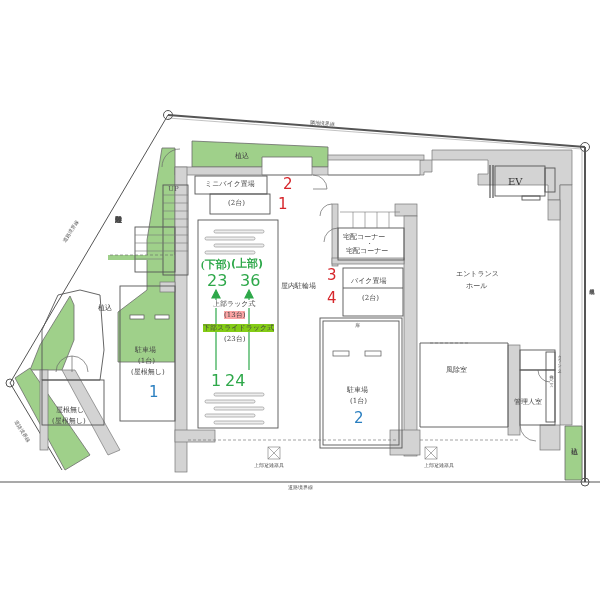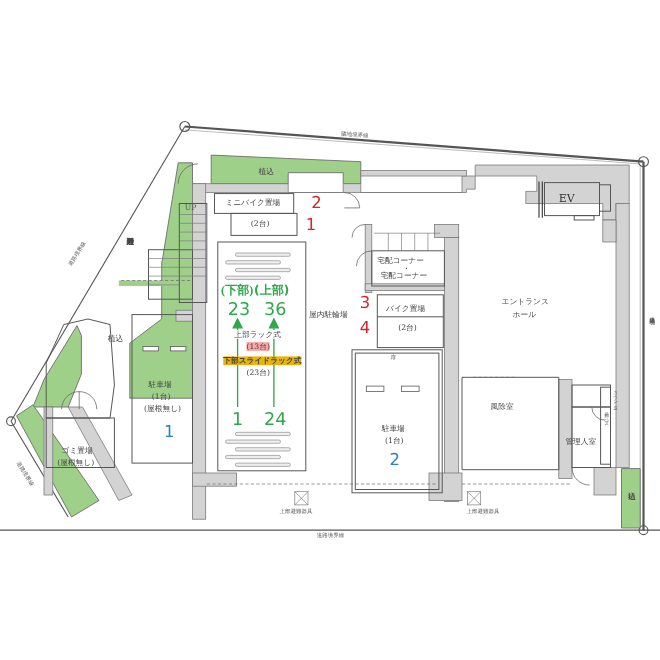--- a/index.html
+++ b/index.html
@@ -201,24 +201,24 @@
 <div class="lbl sm" style="left:228px;top:199px;">(2台)</div>
 <div class="lbl red" style="left:283px;top:176px;">2</div>
 <div class="lbl red" style="left:278px;top:196px;">1</div>
 
 <div class="lbl green-b" style="left:201px;top:258px;font-family:Liberation Serif, serif;">(下部)</div>
 <div class="lbl green-b" style="left:231px;top:258px;">(上部)</div>
 <div class="lbl green" style="left:207px;top:272px;">23</div>
 <div class="lbl green" style="left:240px;top:272px;">36</div>
 <div class="lbl sm" style="left:213px;top:300px;background:#fff;">上部ラック式</div>
 <div class="lbl sm" style="left:224px;top:311px;background:#fca5a5;">(13台)</div>
-<div class="lbl sm" style="left:203px;top:324px;background:#eab308;font-weight:bold;">下部スライドラック式</div>
+<div class="lbl sm" style="left:203px;top:324px;background:#84cc16;">下部スライドラック式</div>
 <div class="lbl sm" style="left:224px;top:335px;background:#fff;">(23台)</div>
 <div class="lbl green" style="left:211px;top:372px;">1</div>
-<div class="lbl green" style="left:240px;top:372px;">24</div>
+<div class="lbl green" style="left:225px;top:372px;">24</div>
 
 <div class="lbl sm" style="left:281px;top:282px;">屋内駐輪場</div>
 
 <div class="lbl sm" style="left:343px;top:233px;">宅配コーナー</div>
 <div class="lbl sm" style="left:366px;top:240px;">・</div>
 <div class="lbl sm" style="left:346px;top:247px;">宅配コーナー</div>
 
 <div class="lbl red" style="left:327px;top:267px;">3</div>
 <div class="lbl red" style="left:327px;top:290px;">4</div>
 <div class="lbl sm" style="left:351px;top:277px;">バイク置場</div>
@@ -236,18 +236,18 @@
 <div class="lbl sm" style="left:135px;top:346px;">駐車場</div>
 <div class="lbl sm" style="left:138px;top:357px;">(1台)</div>
 <div class="lbl sm" style="left:131px;top:368px;">(屋根無し)</div>
 <div class="lbl blue" style="left:149px;top:384px;">1</div>
 
 <div class="lbl tiny" style="left:355px;top:322px;">扉</div>
 <div class="lbl sm" style="left:347px;top:386px;">駐車場</div>
 <div class="lbl sm" style="left:350px;top:397px;">(1台)</div>
 <div class="lbl blue" style="left:354px;top:410px;">2</div>
 
-<div class="lbl sm" style="left:56px;top:406px;">ゴミ置場</div>
+<div class="lbl sm" style="left:56px;top:406px;">屋根無し</div>
 <div class="lbl sm" style="left:52px;top:417px;">(屋根無し)</div>
 
 <div class="lbl tiny" style="left:254px;top:462px;">上部避難器具</div>
 <div class="lbl tiny" style="left:424px;top:462px;">上部避難器具</div>
 </div>
 
 </body></html>

